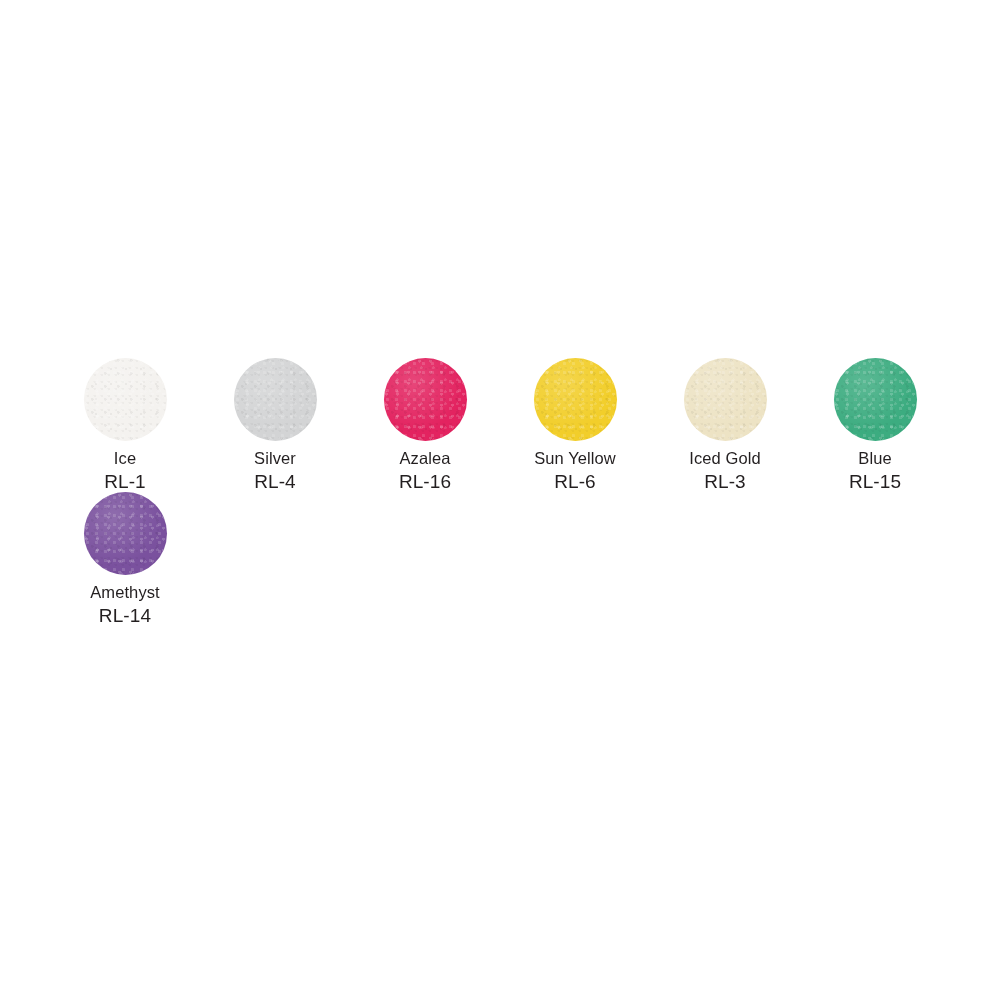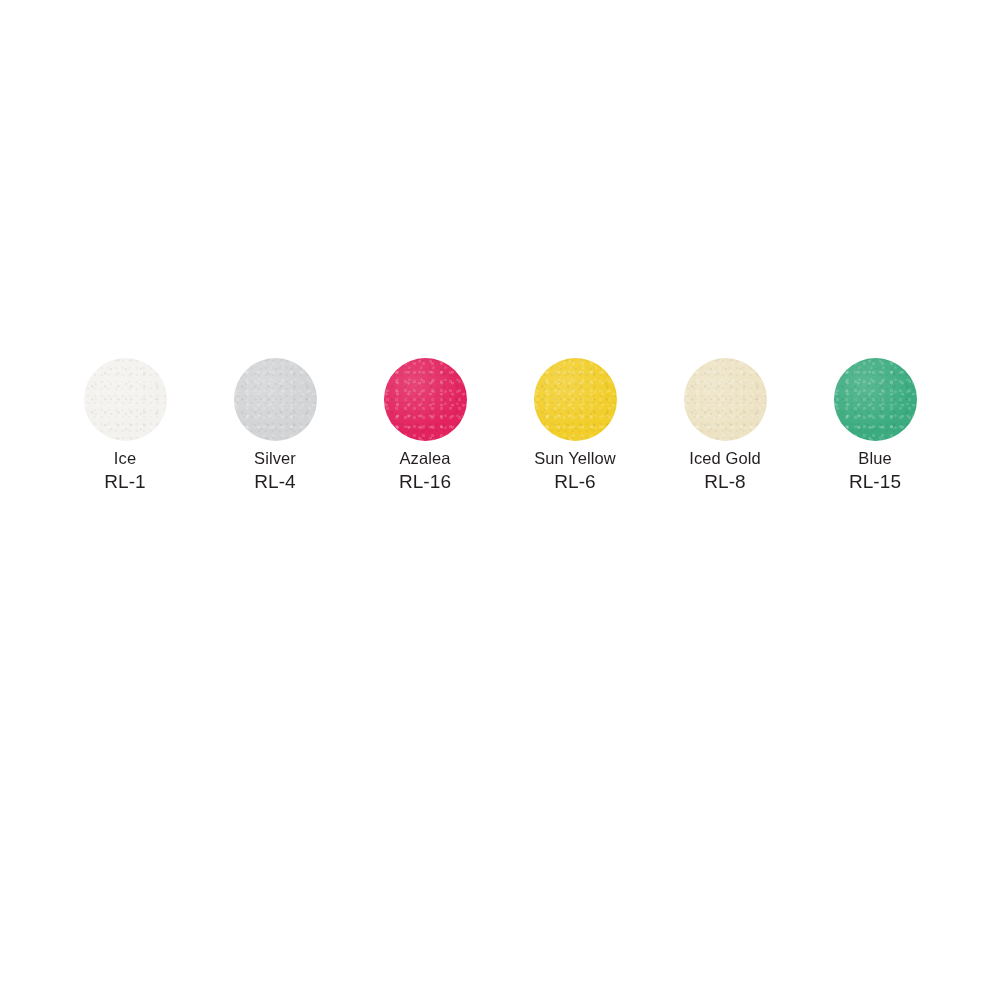--- a/index.html
+++ b/index.html
@@ -136,26 +136,35 @@
           <div class="name">Sun Yellow</div>
           <div class="code">RL-6</div>
         </div>
       </div>
       <div class="swatch">
         <div class="disc-wrap">
           <div class="disc" style="background-color: rgb(237, 227, 196);"></div>
         </div>
         <div class="labels">
           <div class="name">Iced Gold</div>
-          <div class="code">RL-8</div>
+          <div class="code">RL-3</div>
         </div>
       </div>
       <div class="swatch">
         <div class="disc-wrap">
           <div class="disc" style="background-color: rgb(60, 172, 128);"></div>
         </div>
         <div class="labels">
           <div class="name">Blue</div>
           <div class="code">RL-15</div>
         </div>
       </div>
+      <div class="swatch">
+        <div class="disc-wrap">
+          <div class="disc" style="background-color: rgb(122, 81, 158);"></div>
+        </div>
+        <div class="labels">
+          <div class="name">Amethyst</div>
+          <div class="code">RL-14</div>
+        </div>
+      </div>
     </div>
 </div>
 
 </body></html>

